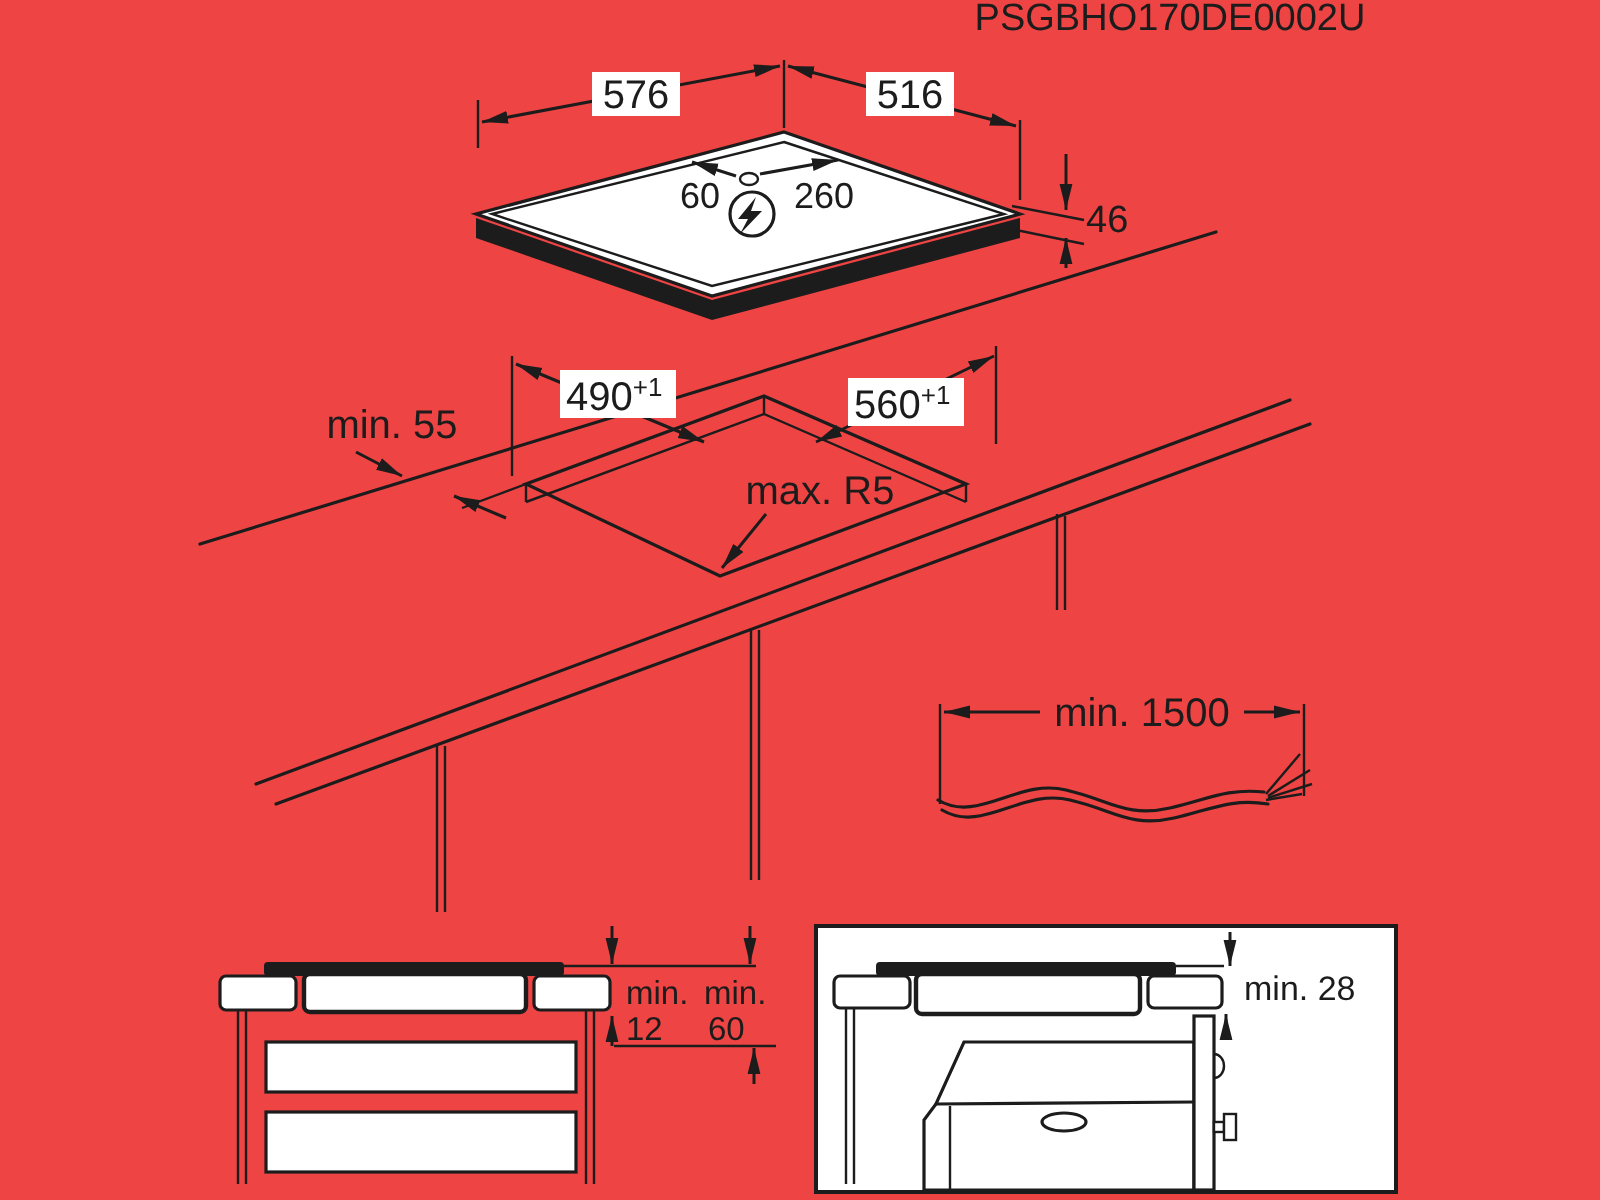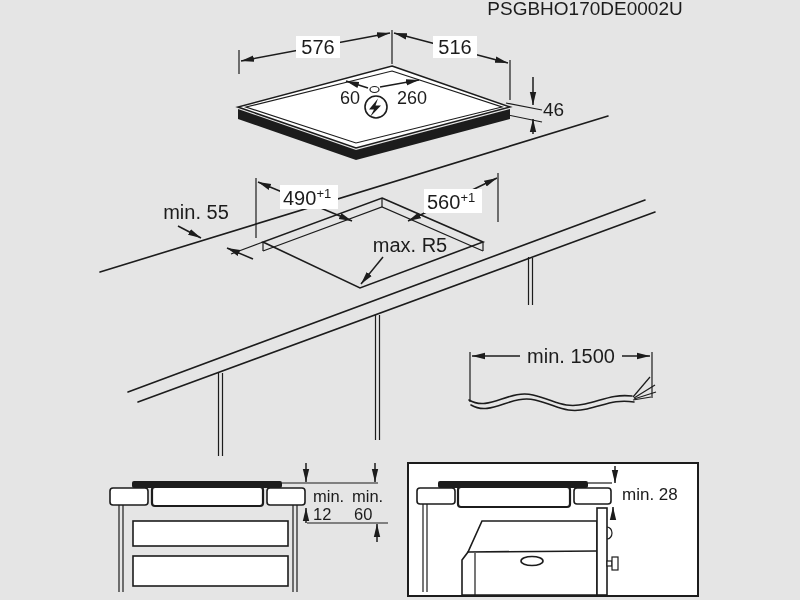--- a/index.html
+++ b/index.html
@@ -1,16 +1,16 @@
 <!DOCTYPE html>
 <html><head>
 <meta charset="utf-8">
 <style>
   html,body{margin:0;padding:0;background:#fff;}
-  .stage{position:relative;width:800px;height:600px;background:#e5e5e5;outline:1px solid #c9c9c9;overflow:hidden;}
+  .stage{position:relative;width:800px;height:600px;background:#ef4444;outline:1px solid #c9c9c9;overflow:hidden;}
   svg{display:block;}
   svg text{font-family:"Liberation Sans","DejaVu Sans",sans-serif;fill:#1c1c1c;}
   .ln{stroke:#1c1c1c;stroke-width:1.6;fill:none;stroke-linecap:round;}
   .lnthin{stroke:#1c1c1c;stroke-width:1.2;fill:none;}
   .lnthick{stroke:#1c1c1c;stroke-width:2.2;fill:#ffffff;}
   .fillwhite{fill:#ffffff;}
   .fillblack{fill:#1c1c1c;stroke:none;}
   .mask{fill:#ffffff;stroke:none;}
   .dim{stroke:#1c1c1c;stroke-width:1.5;fill:none;}
   .t20{font-size:20px;}

